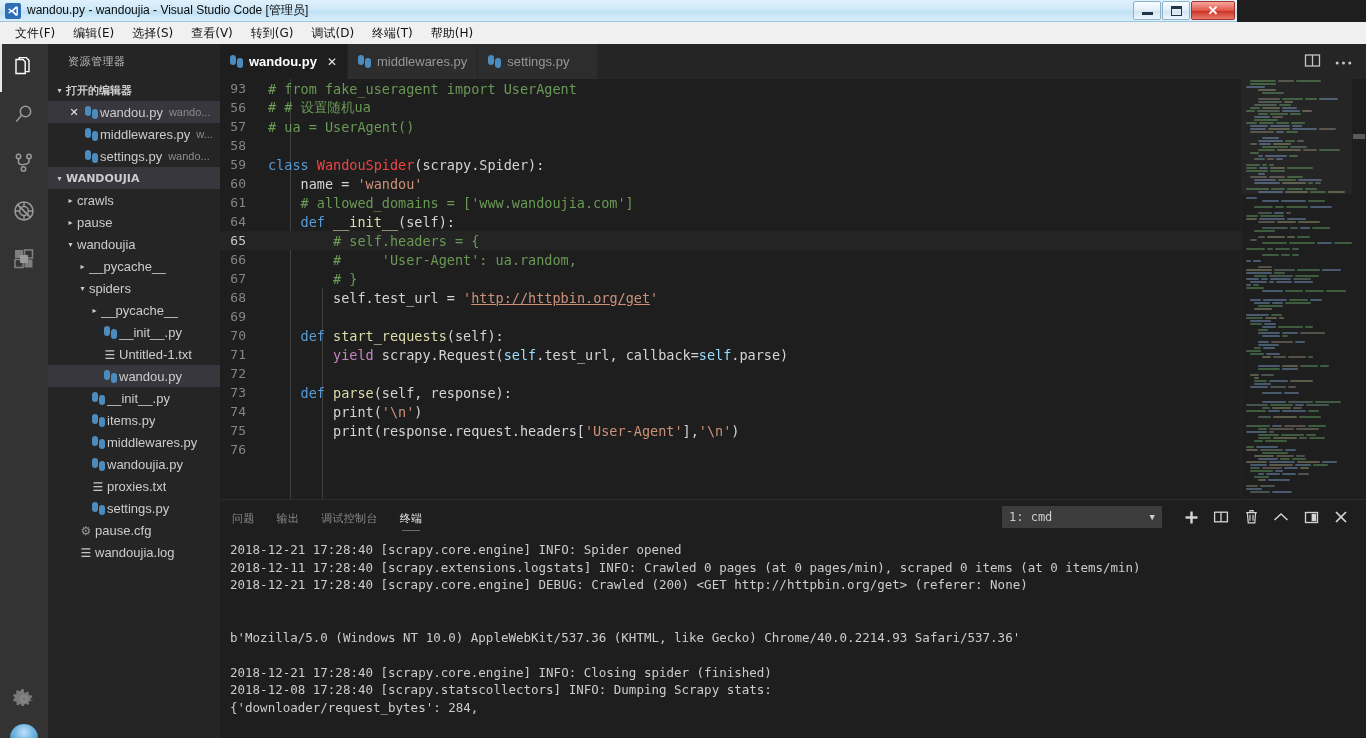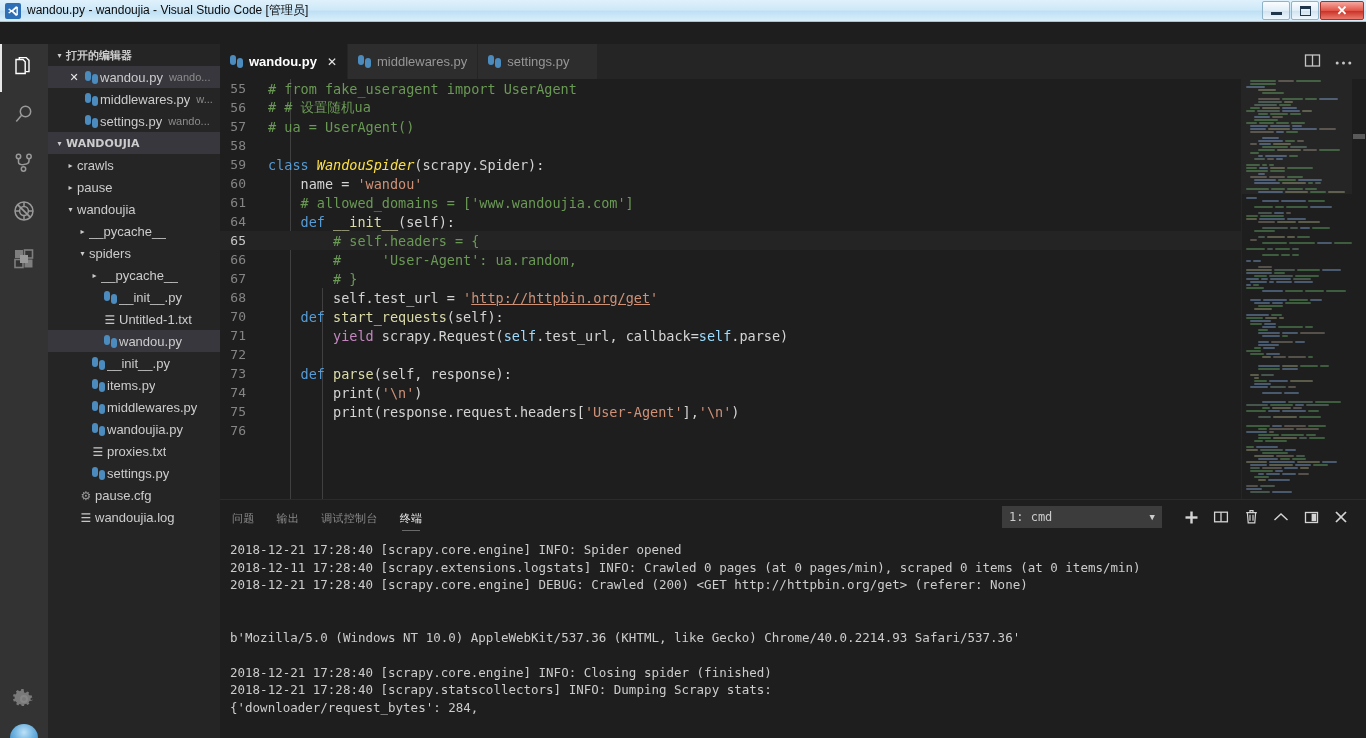--- a/index.html
+++ b/index.html
@@ -8,21 +8,21 @@
     background: #1e1e1e;
     font-family: "Liberation Sans", sans-serif;
     font-size: 13px;
     color: #cccccc;
     -webkit-font-smoothing: antialiased;
   }
   #app { position: relative; width:1366px; height:738px; }
 
   
   .titlebar {
-    position:absolute; left:0; top:0; width:1366px; height:22px;
+    position:absolute; left:0; top:0; width:1237px; height:22px;
     background: linear-gradient(to bottom, #dff1fb 0%, #cfe9f8 45%, #bfe0f4 55%, #d9effb 100%);
     border-bottom:1px solid #9ec6dd;
     display:flex; align-items:center;
   }
   .tb-icon {
     width:16px; height:16px; margin-left:5px; margin-right:6px;
     background:#2e6fb5; border-radius:2px; position:relative;
     display:flex; align-items:center; justify-content:center;
     color:#fff; font-size:10px; font-weight:bold;
   }
@@ -139,21 +139,21 @@
   .code-line.current .ln { color:#c6c6c6; }
   .ln {
     width:48px; text-align:right; padding-right:22px; color:#858585;
     font-family:"DejaVu Sans Mono", monospace; font-size:13px; flex:none;
   }
   .code { white-space:pre; color:#d4d4d4; }
   .cmt { color:#6A9955; }
   .kw  { color:#569CD6; }
   .kw2 { color:#C586C0; }
   .fn  { color:#DCDCAA; }
-  .cls { color:#fde047;font-style:italic; }
+  .cls { color:#ef4444; }
   .str { color:#CE9178; }
   .var { color:#9CDCFE; }
   .pun { color:#d4d4d4; }
   .link { color:#CE9178; text-decoration:underline; }
 
   .indent-guide {
     position:absolute; width:1px; background:#404040; top:0; bottom:0;
   }
   .minimap {
     position:absolute; right:14px; top:0; width:111px; bottom:0;
@@ -212,20 +212,30 @@
       <div class="tb-btn">
           <i class="min-glyph"></i>
         </div>
       <div class="tb-btn">
           <i class="max-glyph"></i>
         </div>
       <div class="tb-btn close">✕</div>
     </div>
   </div>
 
+  <div class="menubar" id="menubar">
+      <div class="menu-item">文件(F)</div>
+      <div class="menu-item">编辑(E)</div>
+      <div class="menu-item">选择(S)</div>
+      <div class="menu-item">查看(V)</div>
+      <div class="menu-item">转到(G)</div>
+      <div class="menu-item">调试(D)</div>
+      <div class="menu-item">终端(T)</div>
+      <div class="menu-item">帮助(H)</div>
+    </div>
 
   <div class="activitybar">
     <div class="act-item active">
       <span>
         <svg width="24" height="24" viewBox="0 0 24 24" fill="none" stroke="#ffffff" stroke-width="1.4">
           <path d="M4 4.5h7l2.2 2.2v11.8H4z"></path>
             <path d="M7.3 4.5V2.6h6.9L17 5.4v11.2h-3"></path>
         </svg>
       </span>
     </div>
@@ -276,20 +286,21 @@
             <path d="M11 7.1a3.9 3.9 0 1 0 0 7.8 3.9 3.9 0 0 0 0-7.8zm0 6a2.1 2.1 0 1 1 0-4.2 2.1 2.1 0 0 1 0 4.2z"></path>
             <path d="M19.3 12.5l-1.7-.5a6.7 6.7 0 0 0 0-1.9l1.7-.6-.8-2.2-1.8.3a6.8 6.8 0 0 0-1.3-1.4l.7-1.6-2-1.2-1.1 1.4a6.7 6.7 0 0 0-1.9-.4L10.6 1H8.3l-.4 1.8c-.6.1-1.3.3-1.8.5L4.9 2l-2 1.3.8 1.6a6.8 6.8 0 0 0-1.2 1.5l-1.8-.3-.7 2.2 1.7.5a6.7 6.7 0 0 0 0 1.9l-1.7.6.8 2.2 1.8-.3c.4.5.8 1 1.3 1.4l-.7 1.6 2 1.2 1.1-1.4c.6.2 1.2.3 1.9.4l.5 1.7h2.3l.4-1.8c.6-.1 1.3-.3 1.8-.5l1.2 1.3 2-1.3-.8-1.6c.5-.4.9-.9 1.2-1.5l1.8.3.7-2.3z" opacity=".85"></path>
           </svg>
         </span>
       </div>
       <div class="avatar-blue"></div>
     </div>
   </div>
 
   <div class="sidebar">
+    <div class="sb-title">资源管理器</div>
 
     <div class="sb-section-hdr">
       <span class="twisty expanded"></span>
       <span>打开的编辑器</span>
     </div>
     <div id="open-editors">
         <div class="sb-row selected">
           <span style="width:18px"></span>
           <span class="close-x">✕</span>
           <span class="fi"><span class="py-icon"></span></span>
@@ -448,21 +459,21 @@
           </svg>
         </span>
       </div>
     </div>
 
     <div class="codearea">
       <div class="indent-guide" style="left:70px"></div>
       <div class="indent-guide" style="left:102px; top:209px; height:211px; bottom:auto;"></div>
       <div class="code-scroll" id="code-lines">
           <div class="code-line">
-            <span class="ln">55</span>
+            <span class="ln">93</span>
             <span class="code"><span class="cmt"># from fake_useragent import UserAgent</span></span>
           </div>
           <div class="code-line">
             <span class="ln">56</span>
             <span class="code"><span class="cmt"># # 设置随机ua</span></span>
           </div>
           <div class="code-line">
             <span class="ln">57</span>
             <span class="code"><span class="cmt"># ua = UserAgent()</span></span>
           </div>
@@ -494,20 +505,24 @@
             <span class="ln">66</span>
             <span class="code"><span class="cmt">        #     'User-Agent': ua.random,</span></span>
           </div>
           <div class="code-line">
             <span class="ln">67</span>
             <span class="code"><span class="cmt">        # }</span></span>
           </div>
           <div class="code-line">
             <span class="ln">68</span>
             <span class="code"><span class="pun">        self.test_url = </span><span class="str">'</span><span class="link">http://httpbin.org/get</span><span class="str">'</span></span>
+          </div>
+          <div class="code-line">
+            <span class="ln">69</span>
+            <span class="code"></span>
           </div>
           <div class="code-line">
             <span class="ln">70</span>
             <span class="code"><span class="pun">    </span><span class="kw">def </span><span class="fn">start_requests</span><span class="pun">(self):</span></span>
           </div>
           <div class="code-line">
             <span class="ln">71</span>
             <span class="code"><span class="pun">        </span><span class="kw2">yield </span><span class="pun">scrapy.Request(</span><span class="var">self</span><span class="pun">.test_url, callback=</span><span class="var">self</span><span class="pun">.parse)</span></span>
           </div>
           <div class="code-line">
@@ -1133,19 +1148,19 @@
     </div>
     <div class="terminal" id="terminal-lines">
         <div class="term-line">2018-12-21 17:28:40 [scrapy.core.engine] INFO: Spider opened</div>
         <div class="term-line">2018-12-11 17:28:40 [scrapy.extensions.logstats] INFO: Crawled 0 pages (at 0 pages/min), scraped 0 items (at 0 items/min)</div>
         <div class="term-line">2018-12-21 17:28:40 [scrapy.core.engine] DEBUG: Crawled (200) &lt;GET http://httpbin.org/get&gt; (referer: None)</div>
         <div class="term-line"></div>
         <div class="term-line"></div>
         <div class="term-line">b'Mozilla/5.0 (Windows NT 10.0) AppleWebKit/537.36 (KHTML, like Gecko) Chrome/40.0.2214.93 Safari/537.36'</div>
         <div class="term-line"></div>
         <div class="term-line">2018-12-21 17:28:40 [scrapy.core.engine] INFO: Closing spider (finished)</div>
-        <div class="term-line">2018-12-21 17:28:40 [scrapy.statscollectors] INFO: Dumping Scrapy stats:</div>
+        <div class="term-line">2018-12-08 17:28:40 [scrapy.statscollectors] INFO: Dumping Scrapy stats:</div>
         <div class="term-line">{'downloader/request_bytes': 284,</div>
       </div>
 
   </div>
 
 </div>
 
 </body></html>

